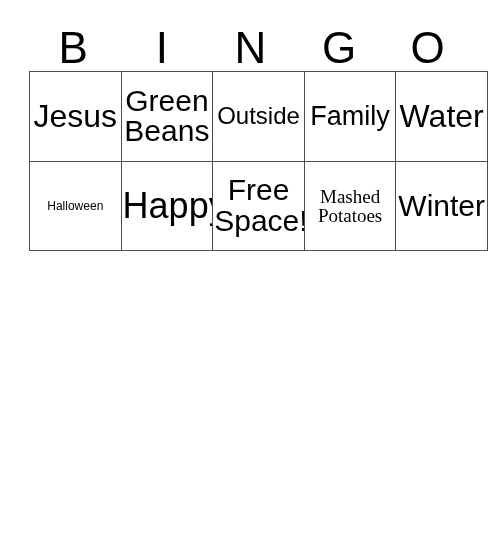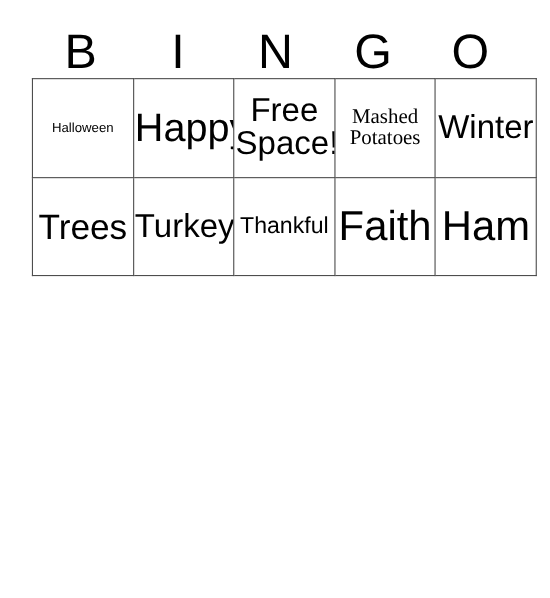--- a/index.html
+++ b/index.html
@@ -98,50 +98,51 @@
       </div>
       <div class="header-cell">
         <span class="header-letter">O</span>
       </div>
     </div>
 
   <table id="grid">
     <tbody>
         <tr>
           <td>
+            <span class="cell-text s-5xl">Jesus</span>
+          </td>
+          <td>
+            <span class="cell-text s-4xl">Green
+Beans</span>
+          </td>
+          <td>
+            <span class="cell-text s-xl">Outside</span>
+          </td>
+          <td>
+            <span class="cell-text s-3xl">Family</span>
+          </td>
+          <td>
+            <span class="cell-text s-5xl">Water</span>
+          </td>
+        </tr>
+        <tr>
+          <td>
             <span class="cell-text s-sm">Halloween</span>
           </td>
           <td>
             <span class="cell-text s-7xl">Happy</span>
           </td>
           <td>
             <span class="cell-text s-4xl">Free
 Space!</span>
           </td>
           <td>
             <span class="cell-text s-md">Mashed
 Potatoes</span>
           </td>
           <td>
             <span class="cell-text s-4xl">Winter</span>
           </td>
         </tr>
-        <tr>
-          <td>
-            <span class="cell-text s-5xl">Trees</span>
-          </td>
-          <td>
-            <span class="cell-text s-4xl">Turkey</span>
-          </td>
-          <td>
-            <span class="cell-text s-lg">Thankful</span>
-          </td>
-          <td>
-            <span class="cell-text s-8xl">Faith</span>
-          </td>
-          <td>
-            <span class="cell-text s-8xl">Ham</span>
-          </td>
-        </tr>
       </tbody>
   </table>
 
 </div>
 
 </body></html>

